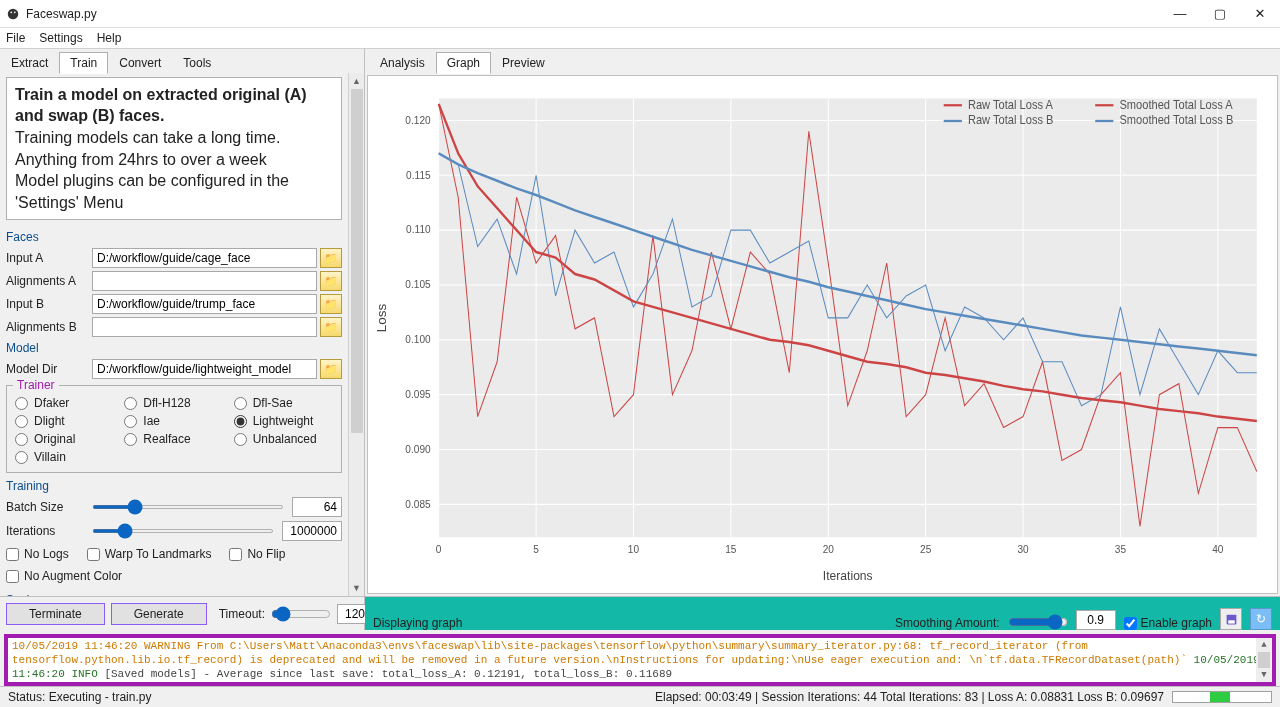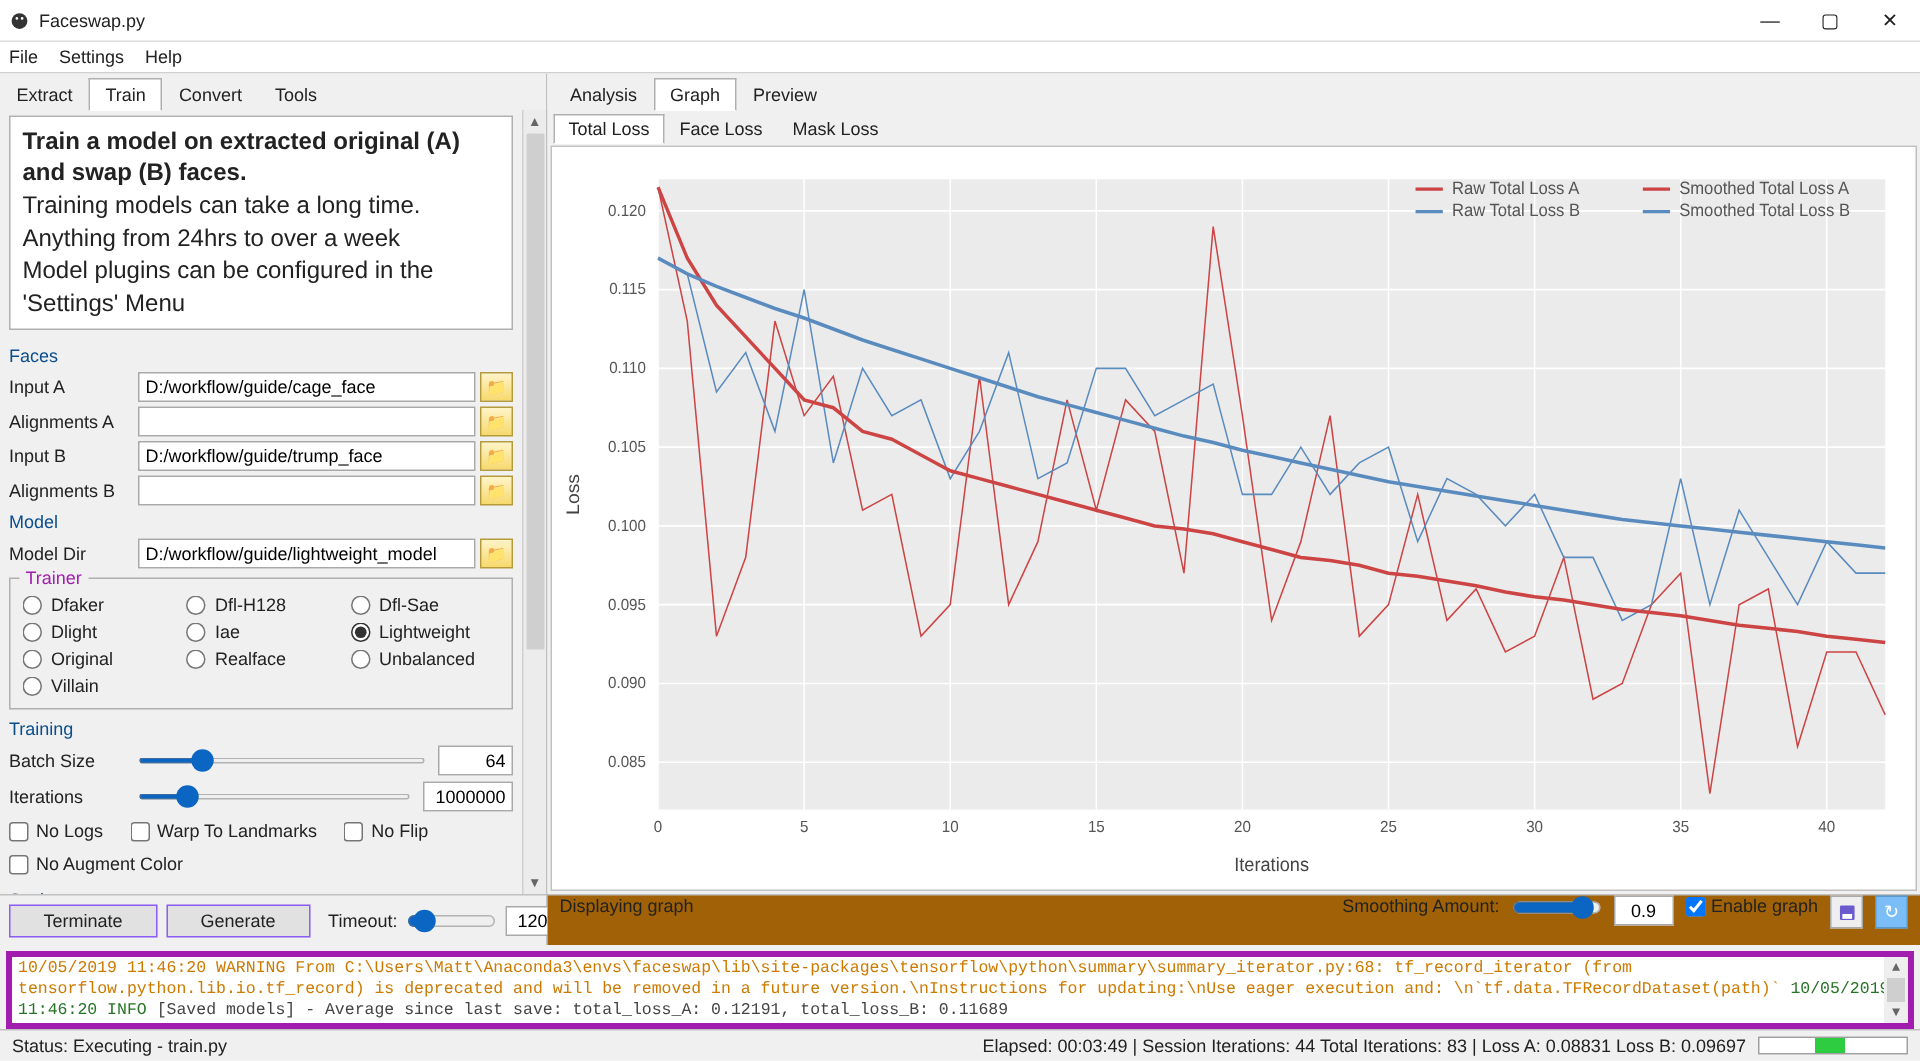--- a/index.html
+++ b/index.html
@@ -237,24 +237,24 @@
   .series-rawA { stroke:#c44; fill:none; stroke-width:1; }
   .series-rawB { stroke:#5a8bbf; fill:none; stroke-width:1; }
   .series-smA  { stroke:#c44; fill:none; stroke-width:2.2; }
   .series-smB  { stroke:#5a8bbf; fill:none; stroke-width:2.2; }
   .legend text { font-size:11px; fill:#555; }
   .legend line { stroke-width:2; }
 
   .right-footer {
     height:34px;
     display:flex;
-    align-items:flex-start;
+    align-items:flex-end;
     padding:0 8px;
     border-top:1px solid #c0c0c0;
-    background:#a16207;
+    background:#14b8a6;
     gap:8px;
   }
   .right-footer .spacer{flex:1;}
   .enable-label{display:flex;align-items:center;gap:4px;font-size:12px;}
 
   
   .console {
     height:54px;
     background:#fff;
     border:4px solid #a21caf;
@@ -476,25 +476,20 @@
   </div>
 
   <div class="right-pane">
     <div class="maintabs-row">
       <div class="right-tabs" id="right-tabs" style="margin-left:4px">
           <span class="tab">Analysis</span>
           <span class="tab active">Graph</span>
           <span class="tab">Preview</span>
         </div>
     </div>
-    <div class="subtabs-row" id="subtabs" style="margin-left:4px">
-        <span class="subtab active">Total Loss</span>
-        <span class="subtab">Face Loss</span>
-        <span class="subtab">Mask Loss</span>
-      </div>
 
     <div class="chart-panel">
       <svg class="chart-svg" id="chart" viewBox="0 0 900 460" preserveAspectRatio="none">
           <rect class="plot-bg" x="70" y="20" width="810" height="390"></rect>
           <g class="grid">
             <line x1="70" y1="20" x2="70" y2="410"></line>
             <line x1="166.42857142857142" y1="20" x2="166.42857142857142" y2="410"></line>
             <line x1="262.85714285714283" y1="20" x2="262.85714285714283" y2="410"></line>
             <line x1="359.2857142857143" y1="20" x2="359.2857142857143" y2="410"></line>
             <line x1="455.71428571428567" y1="20" x2="455.71428571428567" y2="410"></line>

